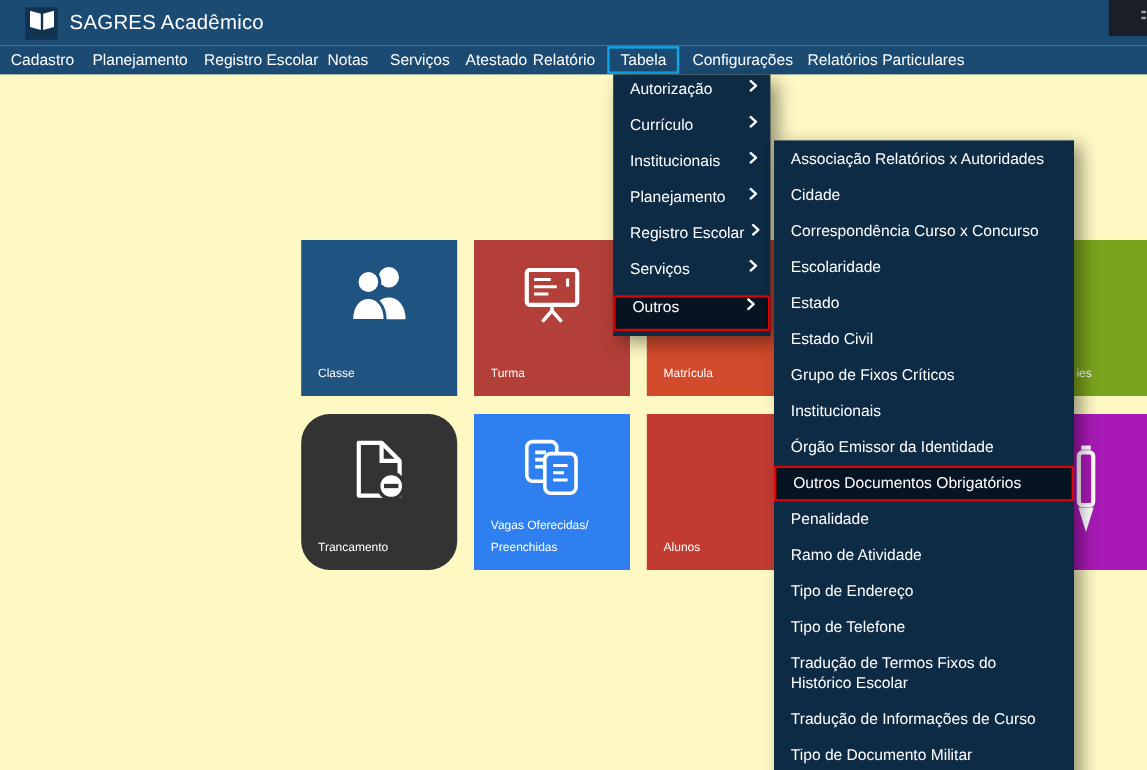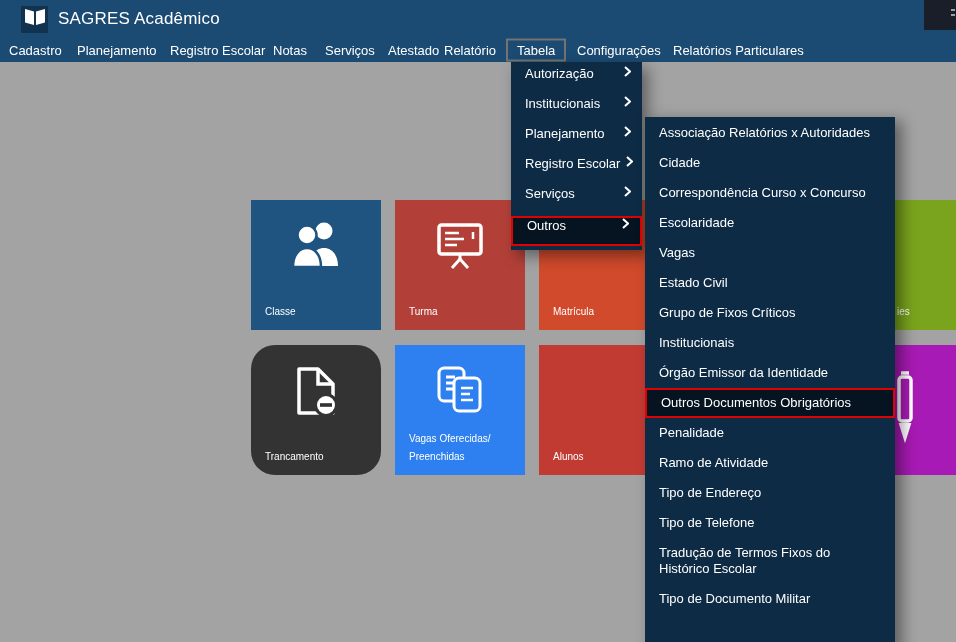--- a/index.html
+++ b/index.html
@@ -3,21 +3,21 @@
 <meta charset="utf-8">
 <style>
   * { box-sizing: border-box; margin: 0; padding: 0; }
   html,body { background:#e8e8e8; }
   body { font-family: "Liberation Sans", sans-serif; }
 
   .screen {
     position: relative;
     width: 956px; height: 642px;
     overflow: hidden;
-    background: #a3a3a3;
+    background: #fef9c3;
   }
 
   
   .titlebar {
     position: absolute; top: 0; left: 0;
     width: 100%; height: 38px;
     background: #1b4a72;
     display: flex; align-items: center;
     z-index: 5;
   }
@@ -54,21 +54,21 @@
     position: absolute; top: 50%; transform: translateY(-50%);
     color: #ffffff; font-size: 13px; white-space: nowrap;
     cursor: default;
   }
   .mi-0 { left: 9px; }   .mi-1 { left: 77px; }  .mi-2 { left: 170px; }
   .mi-3 { left: 273px; } .mi-4 { left: 325px; } .mi-5 { left: 388px; }
   .mi-6 { left: 444px; } .mi-8 { left: 577px; } .mi-9 { left: 673px; }
   .menu-item.highlighted {
     left: 506px;
     padding: 2px 9px;
-    border: 2px solid #737373;
+    border: 2px solid #0ea5e9;
   }
 
   
   .tile {
     position: absolute; width: 130px; height: 130px;
     color: #fff; z-index: 1; cursor: pointer;
   }
   .tile-label {
     position: absolute; left: 14px; bottom: 9px;
     font-size: 10px; line-height: 18px; font-weight: 400;
@@ -259,20 +259,28 @@
   <div class="dropdown">
     <div class="dropdown-item">
       <span>Autorização</span>
       <span class="chev">
           <svg width="7" height="11">
             <path d="M1 1l5 4.5L1 10" stroke="#fff" stroke-width="2" fill="none"></path>
           </svg>
         </span>
     </div>
     <div class="dropdown-item">
+      <span>Currículo</span>
+      <span class="chev">
+          <svg width="7" height="11">
+            <path d="M1 1l5 4.5L1 10" stroke="#fff" stroke-width="2" fill="none"></path>
+          </svg>
+        </span>
+    </div>
+    <div class="dropdown-item">
       <span>Institucionais</span>
       <span class="chev">
           <svg width="7" height="11">
             <path d="M1 1l5 4.5L1 10" stroke="#fff" stroke-width="2" fill="none"></path>
           </svg>
         </span>
     </div>
     <div class="dropdown-item">
       <span>Planejamento</span>
       <span class="chev">
@@ -305,27 +313,28 @@
           </svg>
         </span>
     </div>
   </div>
 
   <div class="submenu">
     <div class="submenu-item">Associação Relatórios x Autoridades</div>
     <div class="submenu-item">Cidade</div>
     <div class="submenu-item">Correspondência Curso x Concurso</div>
     <div class="submenu-item">Escolaridade</div>
-    <div class="submenu-item">Vagas</div>
+    <div class="submenu-item">Estado</div>
     <div class="submenu-item">Estado Civil</div>
     <div class="submenu-item">Grupo de Fixos Críticos</div>
     <div class="submenu-item">Institucionais</div>
     <div class="submenu-item">Órgão Emissor da Identidade</div>
     <div class="submenu-item highlighted">Outros Documentos Obrigatórios</div>
     <div class="submenu-item">Penalidade</div>
     <div class="submenu-item">Ramo de Atividade</div>
     <div class="submenu-item">Tipo de Endereço</div>
     <div class="submenu-item">Tipo de Telefone</div>
     <div class="submenu-item two-line">Tradução de Termos Fixos do Histórico Escolar</div>
+    <div class="submenu-item">Tradução de Informações de Curso</div>
     <div class="submenu-item">Tipo de Documento Militar</div>
   </div>
 
 </div>
 
 </body></html>

